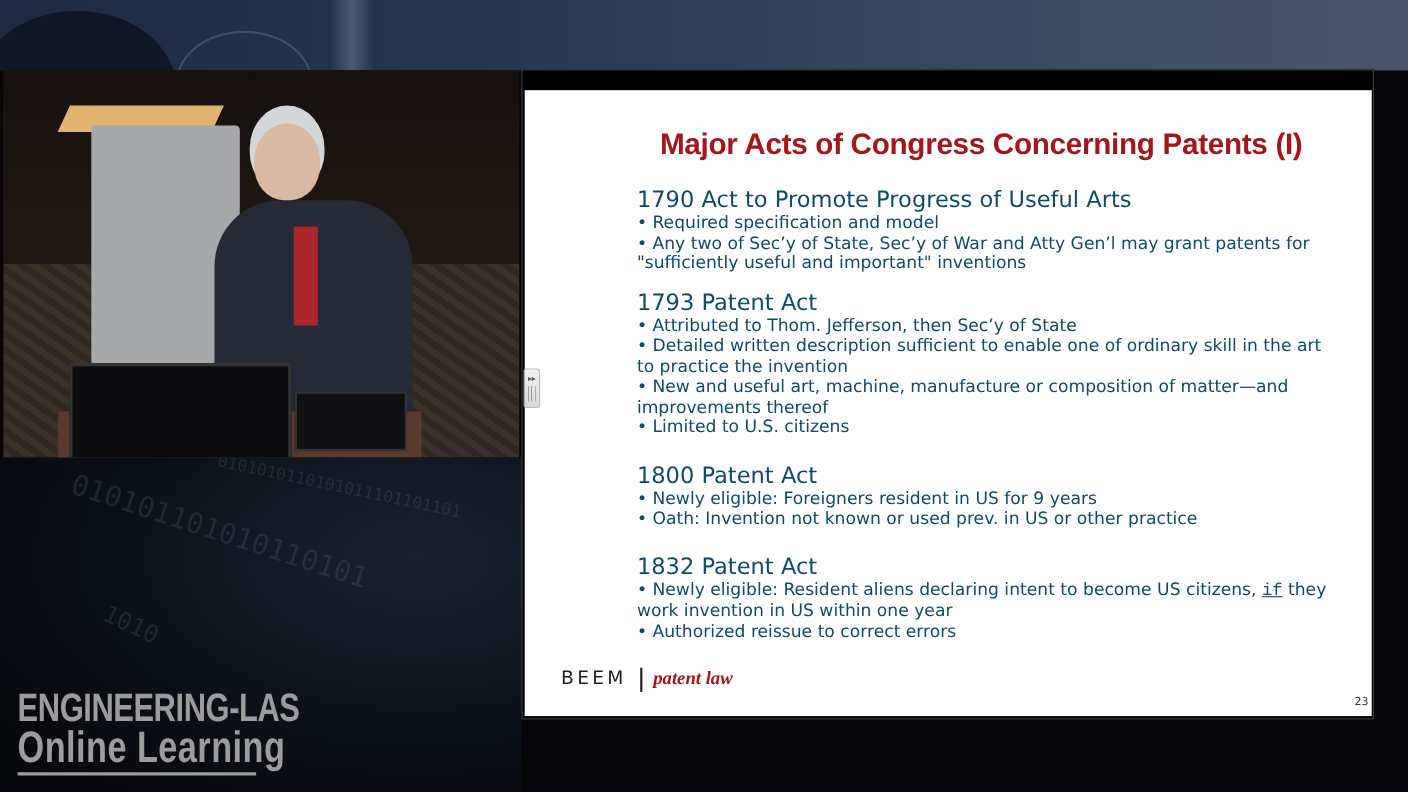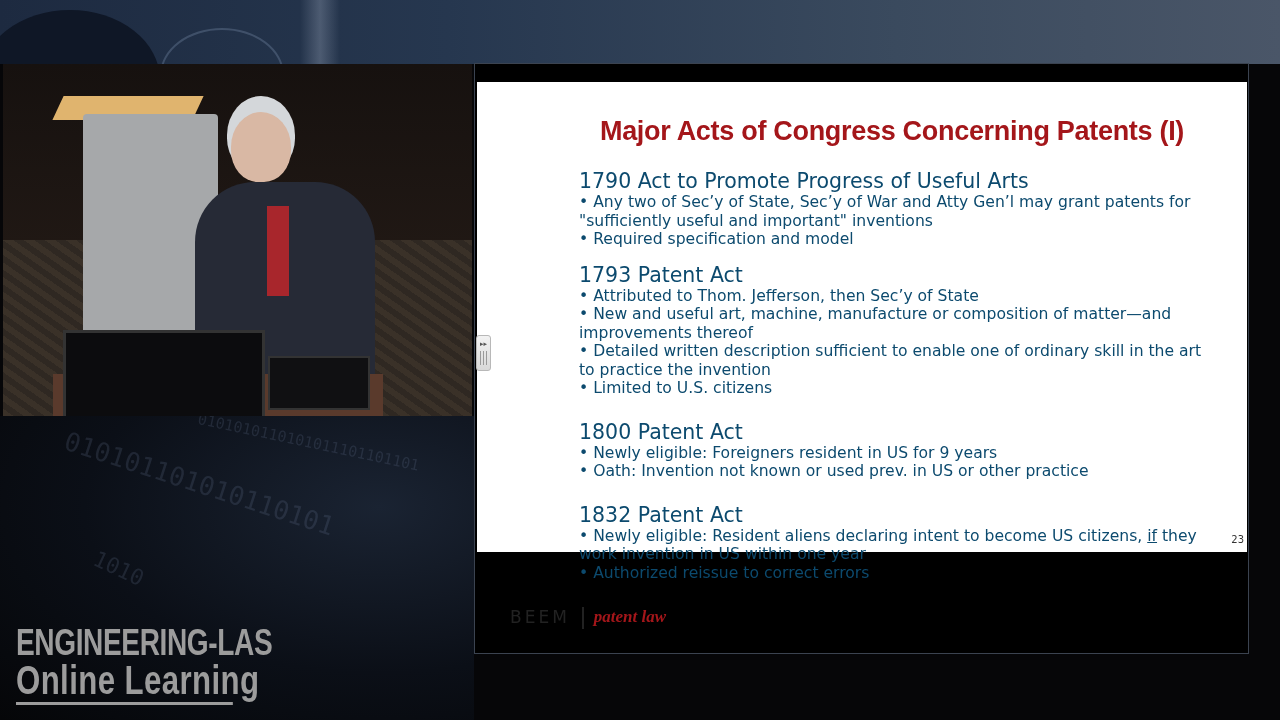--- a/index.html
+++ b/index.html
@@ -56,38 +56,38 @@
   .video .monitor1 { position:absolute; left:60px; top:266px; width:196px; height:86px; background:#0c0c0e; border:3px solid #333; }
   .video .monitor2 { position:absolute; left:265px; top:292px; width:98px; height:50px; background:#101012; border:2px solid #333; }
   .video .podium { position:absolute; left:50px; top:310px; width:330px; height:42px; background:#5a3a2c; }
 
   
   .slide-frame {
     position:absolute; left:474px; top:63px; width:773px; height:589px;
     background:#000; border:1px solid #3b4350;
   }
   .slide {
-    position:absolute; left:2px; top:18px; width:770px; height:470px;
+    position:absolute; left:2px; top:18px; width:770px; height:569px;
     background:#ffffff;
   }
   .slide-title {
     position:absolute; left:0; top:34px; width:100%; text-align:center;
     padding-left:60px; box-sizing:border-box;
     color:#a4161a; font-family:"Liberation Sans", sans-serif; font-weight:bold;
     font-size:27px; letter-spacing:-0.3px;
   }
   .slide-body {
     position:absolute; left:102px; top:87px; width:640px;
     color:#0c4a6e; font-family:"DejaVu Sans", sans-serif;
   }
   .section { margin-bottom:14px; }
   .section.gap-lg { margin-bottom:22px; }
   .section-title { font-size:20.5px; line-height:24px; }
   .bullet { font-size:15.6px; line-height:18.5px; }
-  .bullet u { text-decoration:underline; }
+  .bullet u { text-decoration:underline;font-family:Liberation Mono, monospace; }
   .slide-footer-brand {
     position:absolute; left:33px; top:525px; display:flex; 
   }
   .beem { font-family:"DejaVu Sans", sans-serif; font-size:17px; letter-spacing:3px; color:#222; }
   .brand-sep { width:2px; height:22px; background:#222; margin:0 10px 0 12px; }
   .patent-law { font-family:"Liberation Serif", serif; font-style:italic; font-weight:bold; font-size:17px; color:#a4161a; }
   .isu {
     position:absolute; left:628px; top:514px; text-align:center;
     font-family:"Liberation Serif", serif; color:#c8102e; line-height:22px;
   }
@@ -143,28 +143,28 @@
   <div class="monitor2"></div>
 </div>
 
 <div class="slide-frame">
   <div class="slide">
     <div class="slide-title">Major Acts of Congress Concerning Patents (I)</div>
 
     <div class="slide-body">
       <div class="section">
         <div class="section-title">1790 Act to Promote Progress of Useful Arts</div>
+        <div class="bullet">• Required specification and model</div>
         <div class="bullet">• Any two of Sec’y of State, Sec’y of War and Atty Gen’l may grant patents for "sufficiently useful and important" inventions</div>
-        <div class="bullet">• Required specification and model</div>
       </div>
       <div class="section gap-lg">
         <div class="section-title">1793 Patent Act</div>
         <div class="bullet">• Attributed to Thom. Jefferson, then Sec’y of State</div>
+        <div class="bullet">• Detailed written description sufficient to enable one of ordinary skill in the art to practice the invention</div>
         <div class="bullet">• New and useful art, machine, manufacture or composition of matter—and improvements thereof</div>
-        <div class="bullet">• Detailed written description sufficient to enable one of ordinary skill in the art to practice the invention</div>
         <div class="bullet">• Limited to U.S. citizens</div>
       </div>
       <div class="section gap-lg">
         <div class="section-title">1800 Patent Act</div>
         <div class="bullet">• Newly eligible: Foreigners resident in US for 9 years</div>
         <div class="bullet">• Oath:  Invention not known or used prev. in US or other practice</div>
       </div>
       <div class="section">
         <div class="section-title">1832 Patent Act</div>
         <div class="bullet"><span>• Newly eligible: Resident aliens declaring intent to become US citizens, </span><u>if</u><span> they work invention in US within one year</span></div>

